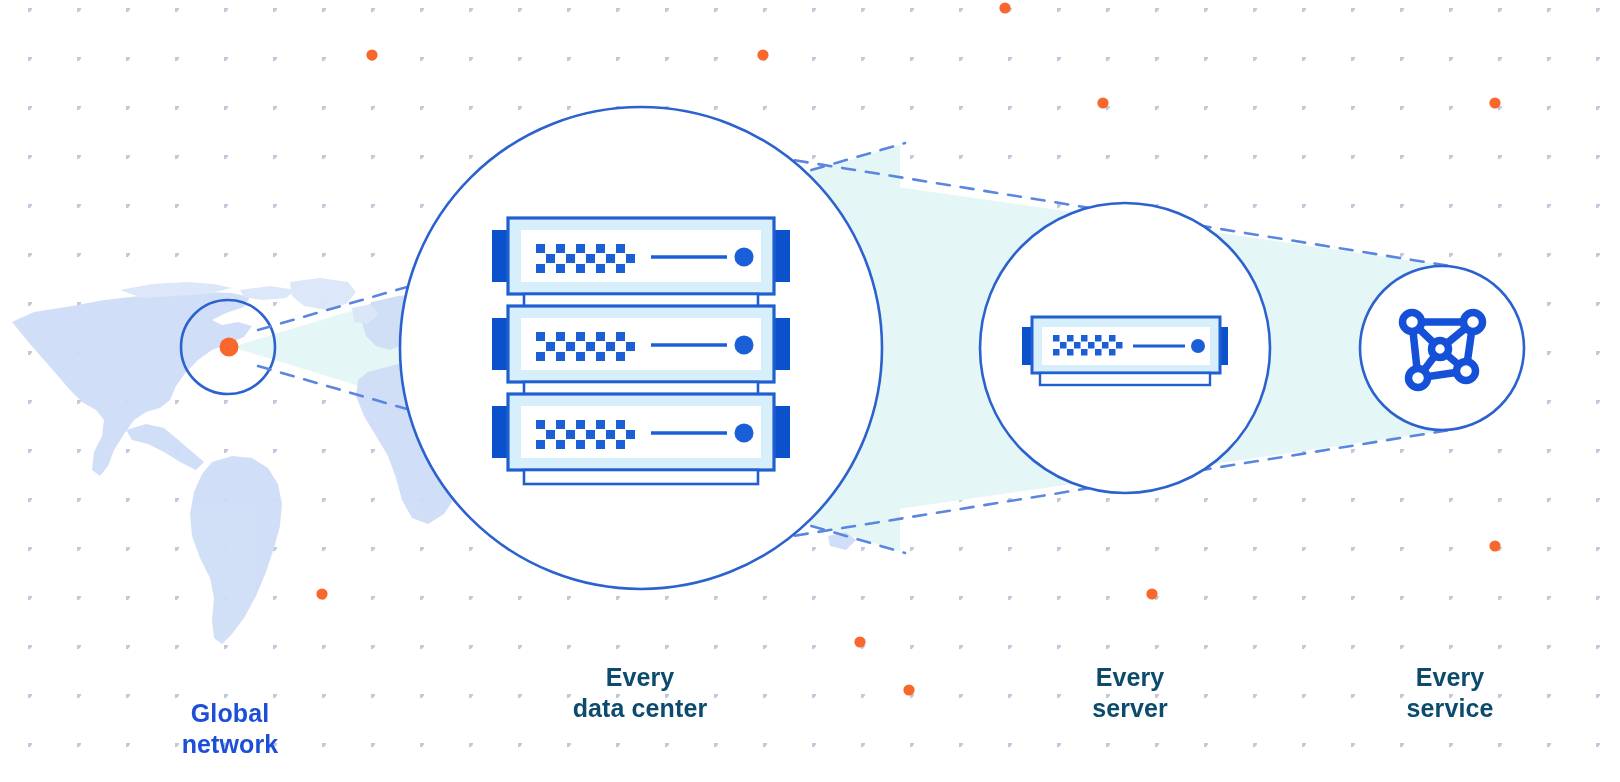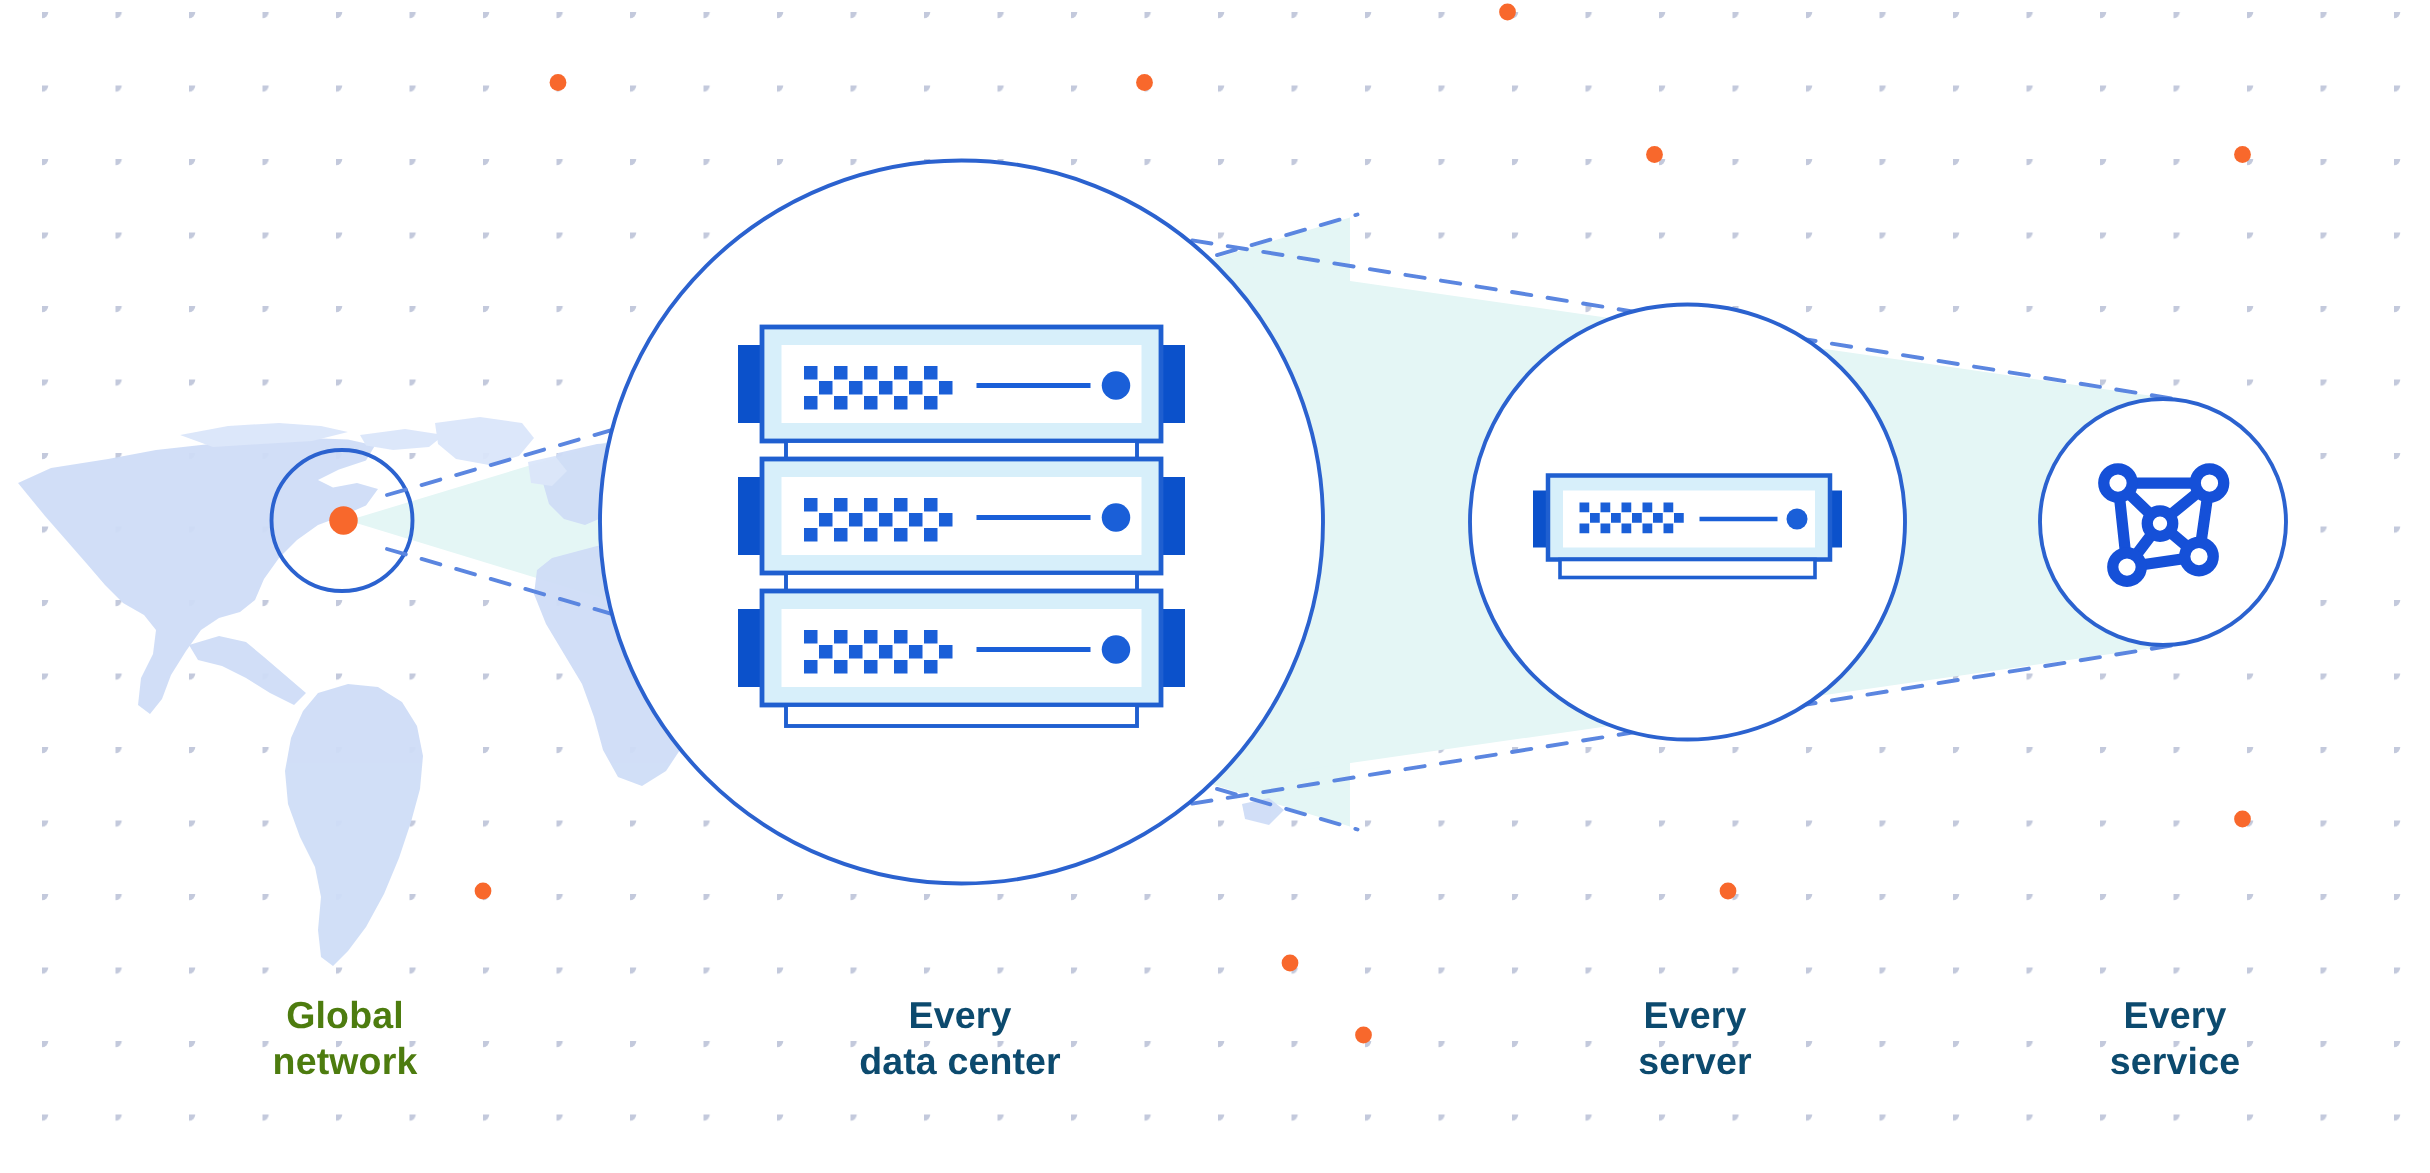--- a/index.html
+++ b/index.html
@@ -28,21 +28,21 @@
     position: absolute;
     text-align: center;
     font-family: "Liberation Sans", sans-serif;
     font-size: 25px;
     font-weight: 700;
     line-height: 1.22;
     letter-spacing: 0.1px;
     white-space: pre-line;
   }
   .label.dark { color: #0c4a6e; text-align: center; }
-  .label.accent { color: #4d7c0f; }
+  .label.accent { color: #1d4ed8; margin-top: 36px; }
   #lbl-global   { left: 120px;  top: 662px; width: 220px; }
   #lbl-dc       { left: 530px;  top: 662px; width: 220px; }
   #lbl-server   { left: 1020px; top: 662px; width: 220px; }
   #lbl-service  { left: 1340px; top: 662px; width: 220px; }
 </style>
 </head>
 <body>
 
 <div id="stage">
 

